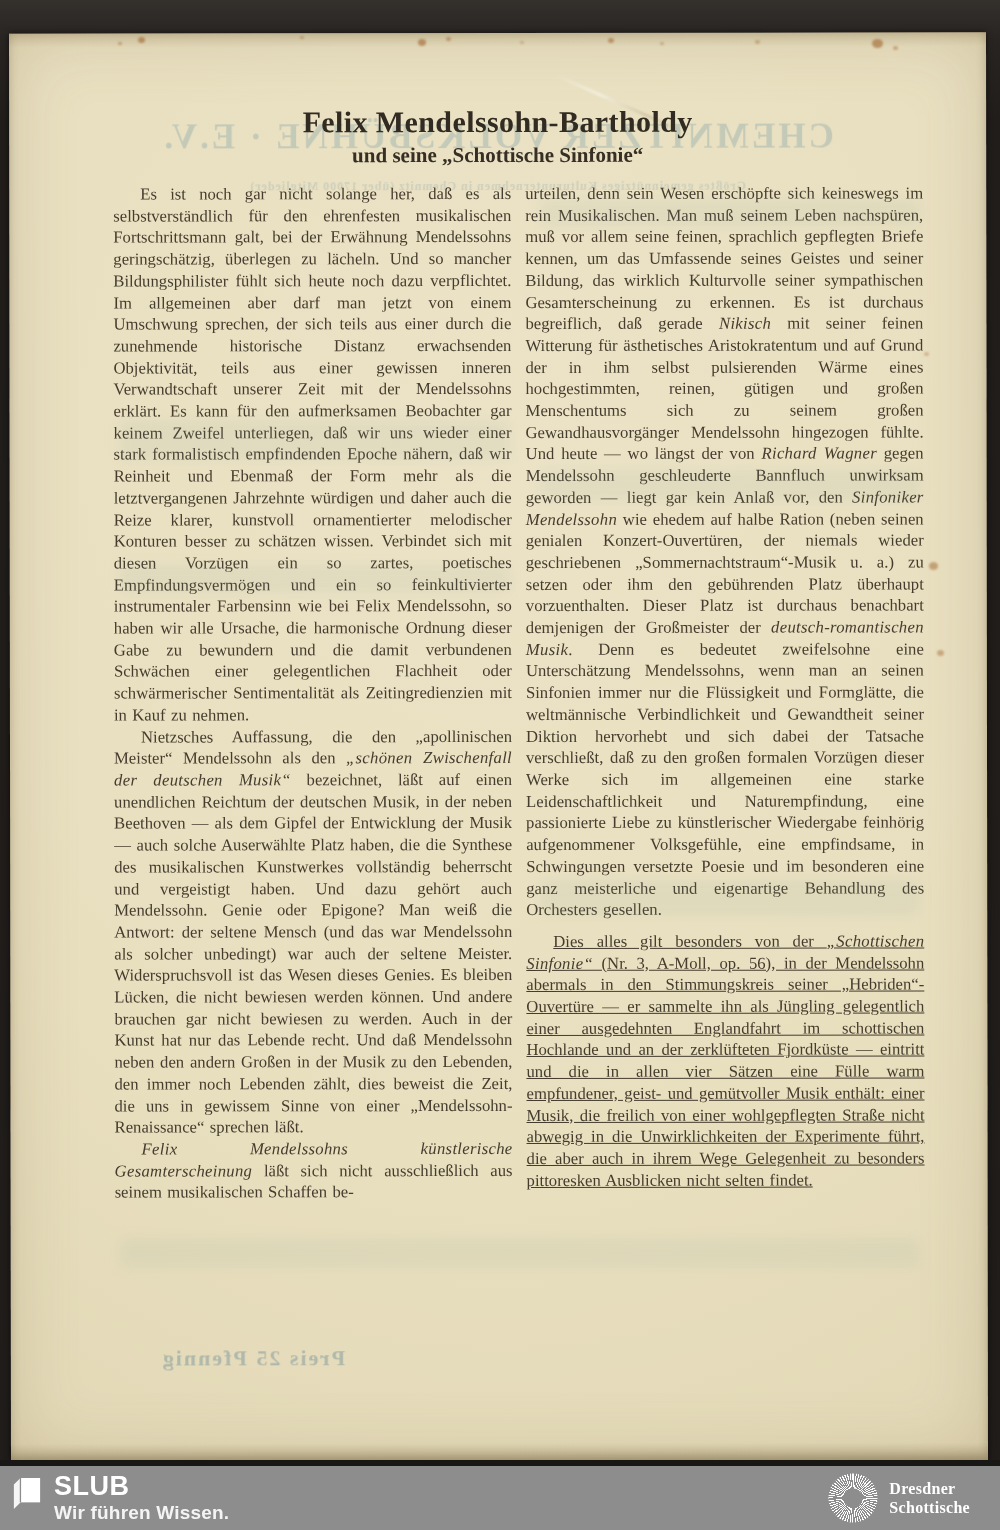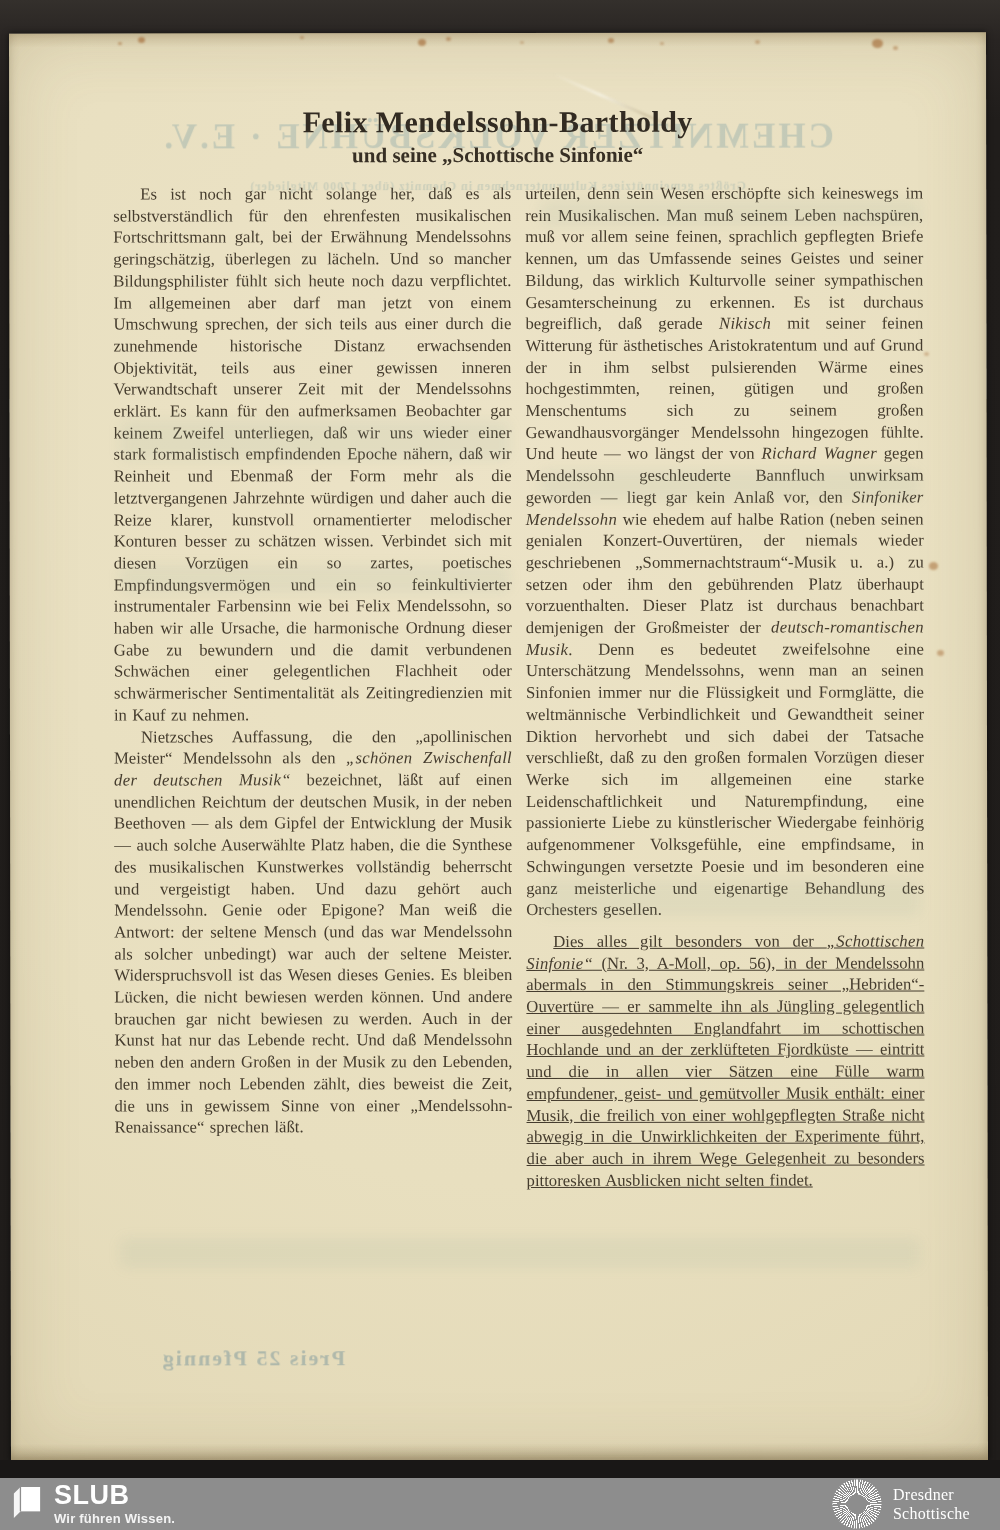--- a/index.html
+++ b/index.html
@@ -35,28 +35,28 @@
          font-size:21px;font-weight:bold;color:#3830255;color:#372f24;}
   #columns{position:absolute;left:104px;top:150px;width:810px;display:flex;gap:14px;}
   .col{width:398px;}
   .para{margin:0;font-size:16.7px;line-height:21.7px;text-align:justify;
         color:#453c2e;word-spacing:1.2px;}
   .para.indent{text-indent:27px;}
   .para.gap{margin-top:10px;text-decoration:underline;}
   .para i{letter-spacing:.3px;}
   
   #footer-gap{position:absolute;left:0;bottom:52px;width:100%;height:18px;background:#191716;}
-  #footer{position:absolute;left:0;bottom:0;width:100%;height:52px;background:#8d8d8d;
+  #footer{position:absolute;left:0;bottom:0;width:100%;height:64px;background:#8d8d8d;
         display:flex;align-items:center;justify-content:space-between;
         font-family:"Liberation Sans",sans-serif;}
   #slub-group{display:flex;align-items:flex-start;gap:12px;margin-left:12px;}
   #slub-book{width:30px;height:34px;margin-top:3px;}
   #slub-text .name{font-size:27px;font-weight:bold;color:#ffffff;line-height:26px;letter-spacing:.5px;}
-  #slub-text .tagline{font-size:13px;font-weight:bold;color:#f4f4f4;margin-top:3px;letter-spacing:.2px;}
-  #phil-group{display:flex;align-items:center;gap:10px;margin-right:30px;}
+  #slub-text .tagline{font-size:19px;font-weight:bold;color:#f4f4f4;margin-top:3px;letter-spacing:.2px;}
+  #phil-group{display:flex;align-items:center;gap:10px;margin-right:30px;font-weight:bold;}
   .starburst{width:52px;height:52px;border-radius:50%;
         background:repeating-conic-gradient(#ffffff 0deg 2.6deg, rgba(255,255,255,0) 2.6deg 6.4deg);
         -webkit-mask:radial-gradient(circle at 50% 50%, transparent 0 9px, #000 10px 24px, transparent 25px);
                 mask:radial-gradient(circle at 50% 50%, transparent 0 9px, #000 10px 24px, transparent 25px);}
   #phil-text{font-family:"Liberation Serif",serif;color:#ffffff;font-size:16px;line-height:19px;letter-spacing:.3px;}
 </style>
 </head>
 <body>
 
 <div id="page">
@@ -68,20 +68,21 @@
     <div class="ghost" id="ghost-subtitle">Größtes gemeinnütziges Kulturunternehmen in Chemnitz (über 17000 Mitglieder)</div>
     <div class="ghost" id="ghost-price">Preis 25 Pfennig</div>
 
     <div id="article-title">Felix Mendelssohn-Bartholdy</div>
     <div id="article-subtitle">und seine „Schottische Sinfonie“</div>
 
     <div id="columns">
       <div class="col">
           <p class="para indent"><span>Es ist noch gar nicht solange her, daß es als selbstverständlich für den ehrenfesten musikalischen Fortschrittsmann galt, bei der Erwähnung Mendelssohns geringschätzig, überlegen zu lächeln. Und so mancher Bildungsphilister fühlt sich heute noch dazu verpflichtet. Im allgemeinen aber darf man jetzt von einem Umschwung sprechen, der sich teils aus einer durch die zunehmende historische Distanz erwachsenden Objektivität, teils aus einer gewissen inneren Verwandtschaft unserer Zeit mit der Mendelssohns erklärt. Es kann für den aufmerksamen Beobachter gar keinem Zweifel unterliegen, daß wir uns wieder einer stark formalistisch empfindenden Epoche nähern, daß wir Reinheit und Ebenmaß der Form mehr als die letztvergangenen Jahrzehnte würdigen und daher auch die Reize klarer, kunstvoll ornamentierter melodischer Konturen besser zu schätzen wissen. Verbindet sich mit diesen Vorzügen ein so zartes, poetisches Empfindungsvermögen und ein so feinkultivierter instrumentaler Farbensinn wie bei Felix Mendelssohn, so haben wir alle Ursache, die harmonische Ordnung dieser Gabe zu bewundern und die damit verbundenen Schwächen einer gelegentlichen Flachheit oder schwärmerischer Sentimentalität als Zeitingredienzien mit in Kauf zu nehmen.</span></p>
           <p class="para indent"><span>Nietzsches Auffassung, die den „apollinischen Meister“ Mendelssohn als den </span><i>„schönen Zwischenfall der deutschen Musik“</i><span> bezeichnet, läßt auf einen unendlichen Reichtum der deutschen Musik, in der neben Beethoven — als dem Gipfel der Entwicklung der Musik — auch solche Auserwählte Platz haben, die die Synthese des musikalischen Kunstwerkes vollständig beherrscht und vergeistigt haben. Und dazu gehört auch Mendelssohn. Genie oder Epigone? Man weiß die Antwort: der seltene Mensch (und das war Mendelssohn als solcher unbedingt) war auch der seltene Meister. Widerspruchsvoll ist das Wesen dieses Genies. Es bleiben Lücken, die nicht bewiesen werden können. Und andere brauchen gar nicht bewiesen zu werden. Auch in der Kunst hat nur das Lebende recht. Und daß Mendelssohn neben den andern Großen in der Musik zu den Lebenden, den immer noch Lebenden zählt, dies beweist die Zeit, die uns in gewissem Sinne von einer „Mendelssohn-Renaissance“ sprechen läßt.</span></p>
+          <p class="para indent"><i>Felix Mendelssohns künstlerische Gesamterscheinung</i><span> läßt sich nicht ausschließlich aus seinem musikalischen Schaffen be-</span></p>
         </div>
       <div class="col">
           <p class="para"><span>urteilen, denn sein Wesen erschöpfte sich keineswegs im rein Musikalischen. Man muß seinem Leben nachspüren, muß vor allem seine feinen, sprachlich gepflegten Briefe kennen, um das Umfassende seines Geistes und seiner Bildung, das wirklich Kulturvolle seiner sympathischen Gesamterscheinung zu erkennen. Es ist durchaus begreiflich, daß gerade </span><i>Nikisch</i><span> mit seiner feinen Witterung für ästhetisches Aristokratentum und auf Grund der in ihm selbst pulsierenden Wärme eines hochgestimmten, reinen, gütigen und großen Menschentums sich zu seinem großen Gewandhausvorgänger Mendelssohn hingezogen fühlte. Und heute — wo längst der von </span><i>Richard Wagner</i><span> gegen Mendelssohn geschleuderte Bannfluch unwirksam geworden — liegt gar kein Anlaß vor, den </span><i>Sinfoniker Mendelssohn</i><span> wie ehedem auf halbe Ration (neben seinen genialen Konzert-Ouvertüren, der niemals wieder geschriebenen „Sommernachtstraum“-Musik u. a.) zu setzen oder ihm den gebührenden Platz überhaupt vorzuenthalten. Dieser Platz ist durchaus benachbart demjenigen der Großmeister der </span><i>deutsch-romantischen Musik</i><span>. Denn es bedeutet zweifelsohne eine Unterschätzung Mendelssohns, wenn man an seinen Sinfonien immer nur die Flüssigkeit und Formglätte, die weltmännische Verbindlichkeit und Gewandtheit seiner Diktion hervorhebt und sich dabei der Tatsache verschließt, daß zu den großen formalen Vorzügen dieser Werke sich im allgemeinen eine starke Leidenschaftlichkeit und Naturempfindung, eine passionierte Liebe zu künstlerischer Wiedergabe feinhörig aufgenommener Volksgefühle, eine empfindsame, in Schwingungen versetzte Poesie und im besonderen eine ganz meisterliche und eigenartige Behandlung des Orchesters gesellen.</span></p>
           <p class="para indent gap"><span>Dies alles gilt besonders von der </span><i>„Schottischen Sinfonie“</i><span> (Nr. 3, A-Moll, op. 56), in der Mendelssohn abermals in den Stimmungskreis seiner „Hebriden“-Ouvertüre — er sammelte ihn als Jüngling gelegentlich einer ausgedehnten Englandfahrt im schottischen Hochlande und an der zerklüfteten Fjordküste — eintritt und die in allen vier Sätzen eine Fülle warm empfundener, geist- und gemütvoller Musik enthält: einer Musik, die freilich von einer wohlgepflegten Straße nicht abwegig in die Unwirklichkeiten der Experimente führt, die aber auch in ihrem Wege Gelegenheit zu besonders pittoresken Ausblicken nicht selten findet.</span></p>
         </div>
     </div>
   </div>
 
   <div id="artifacts">
       <div class="fox" style="left: 118px; top: 42px; width: 4px; height: 3.4px; background: rgb(160, 100, 47); opacity: 0.5;"></div>

